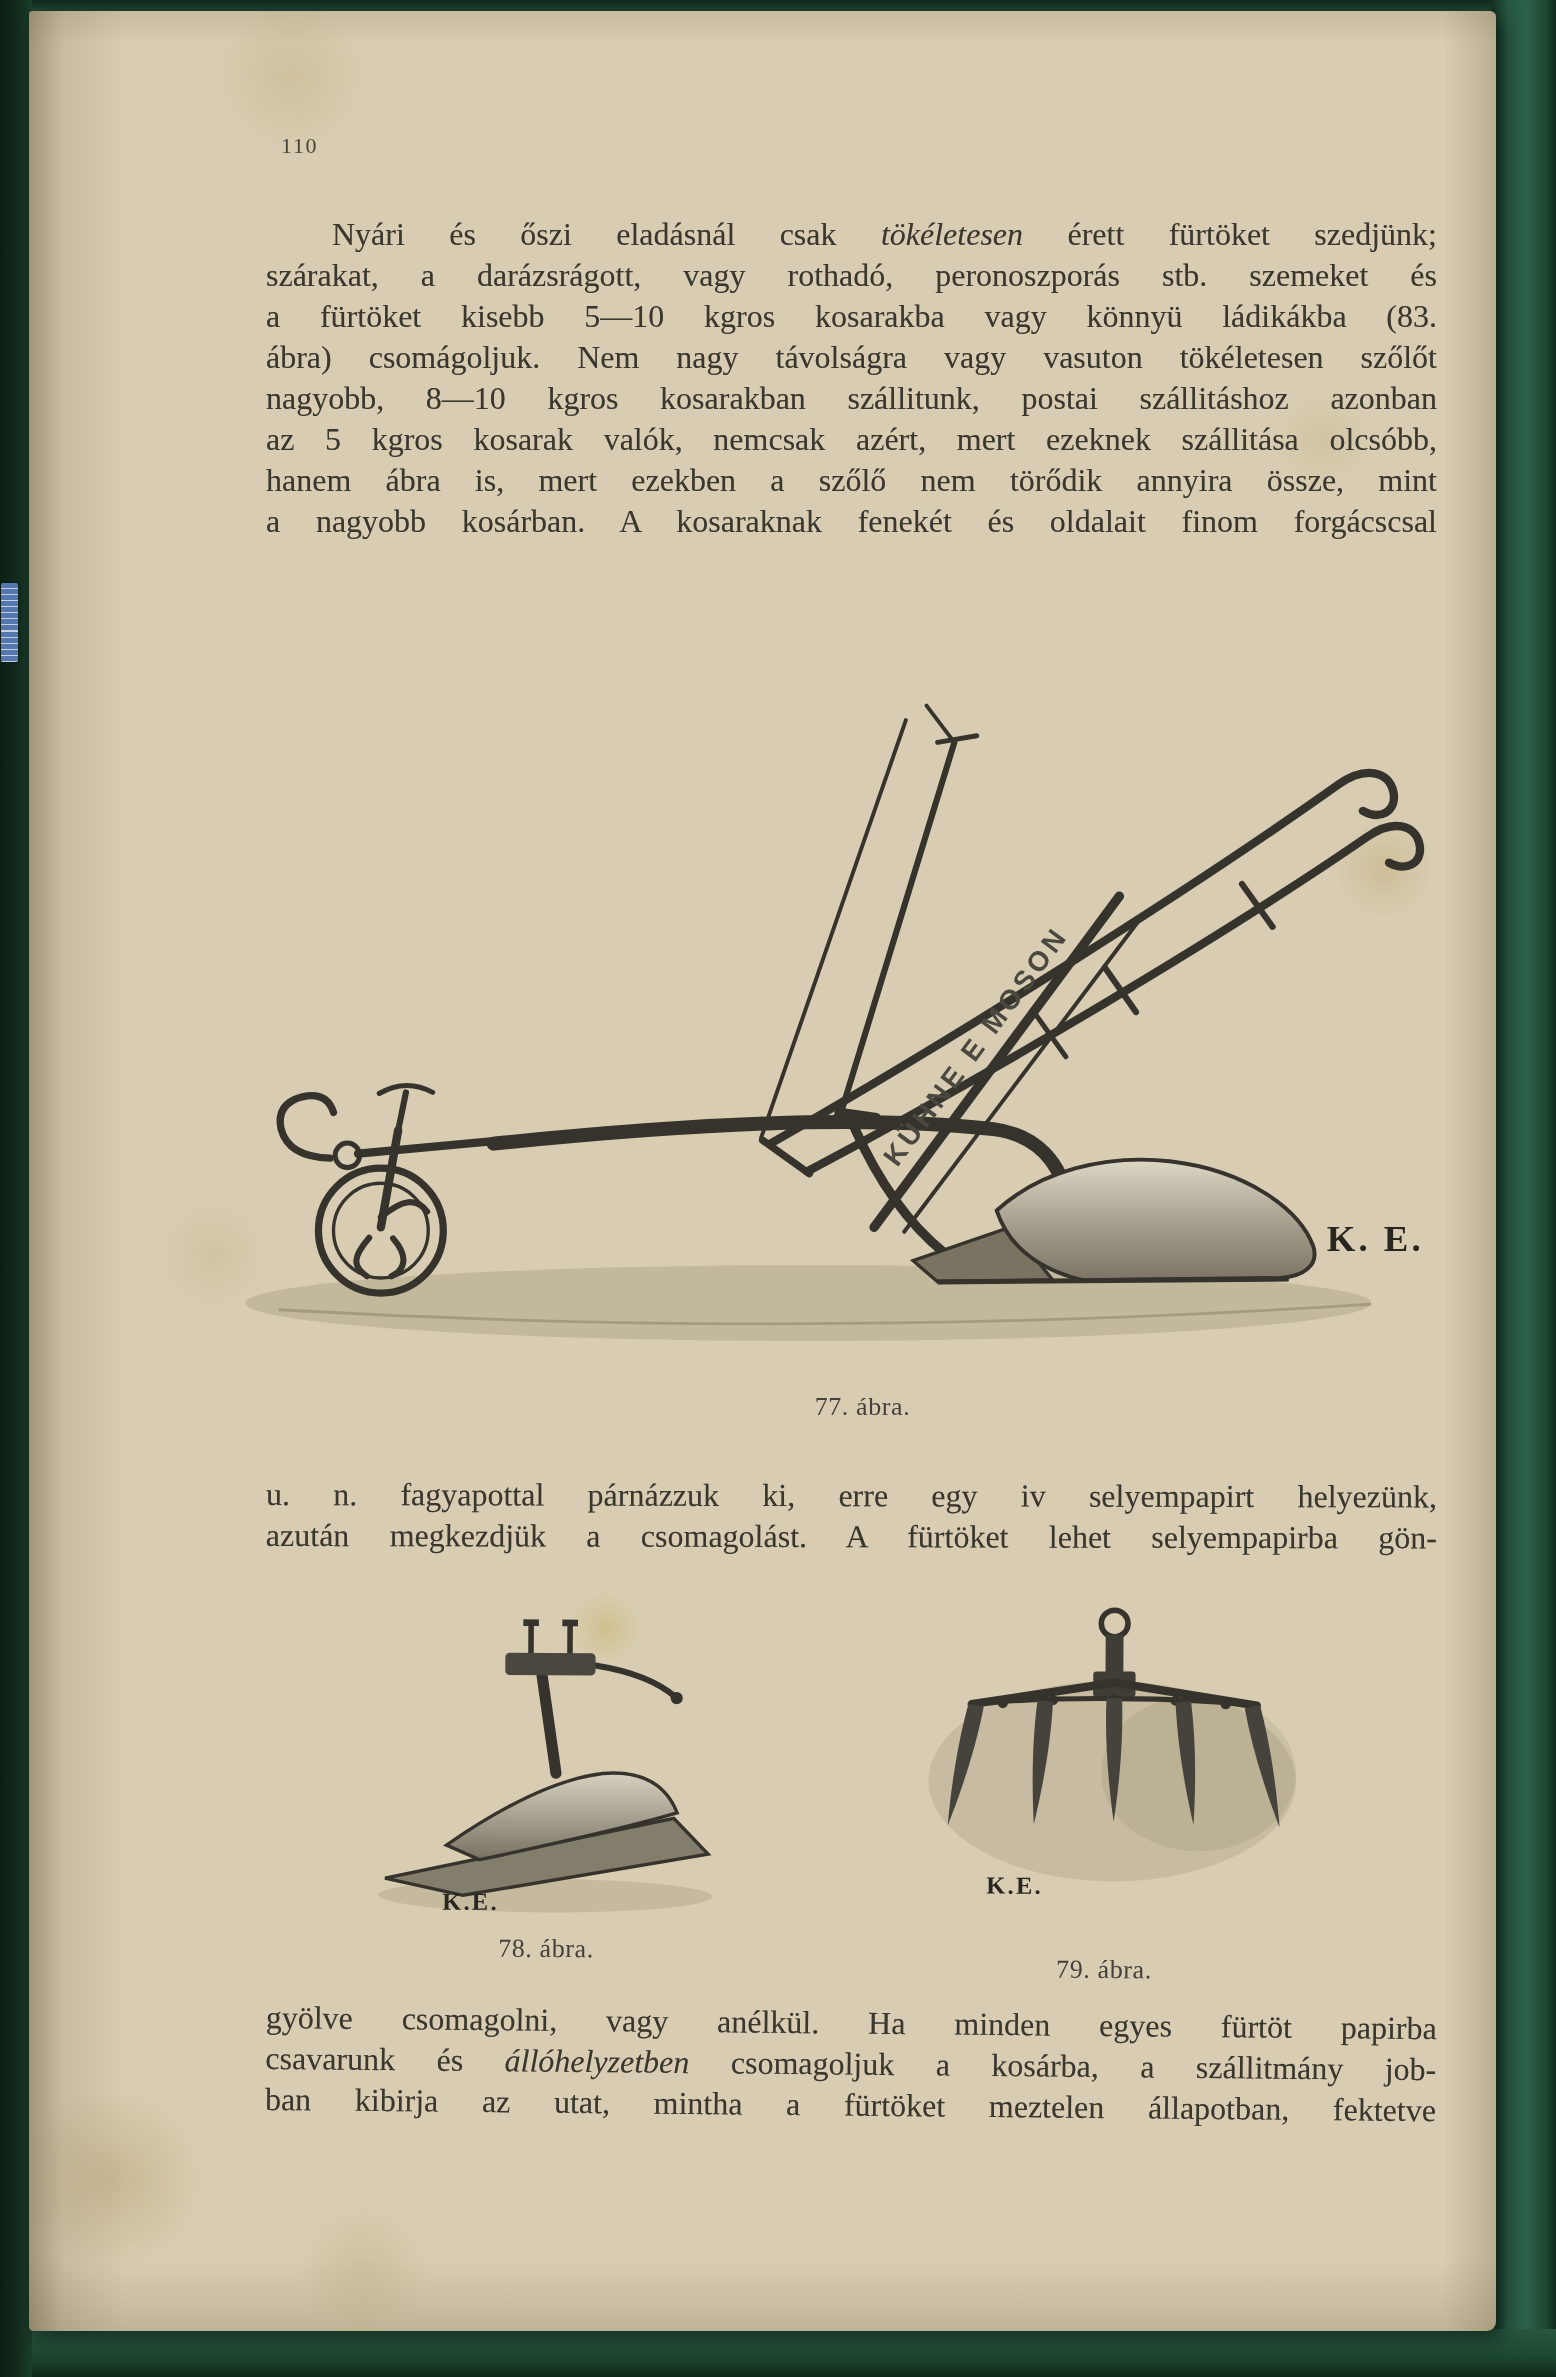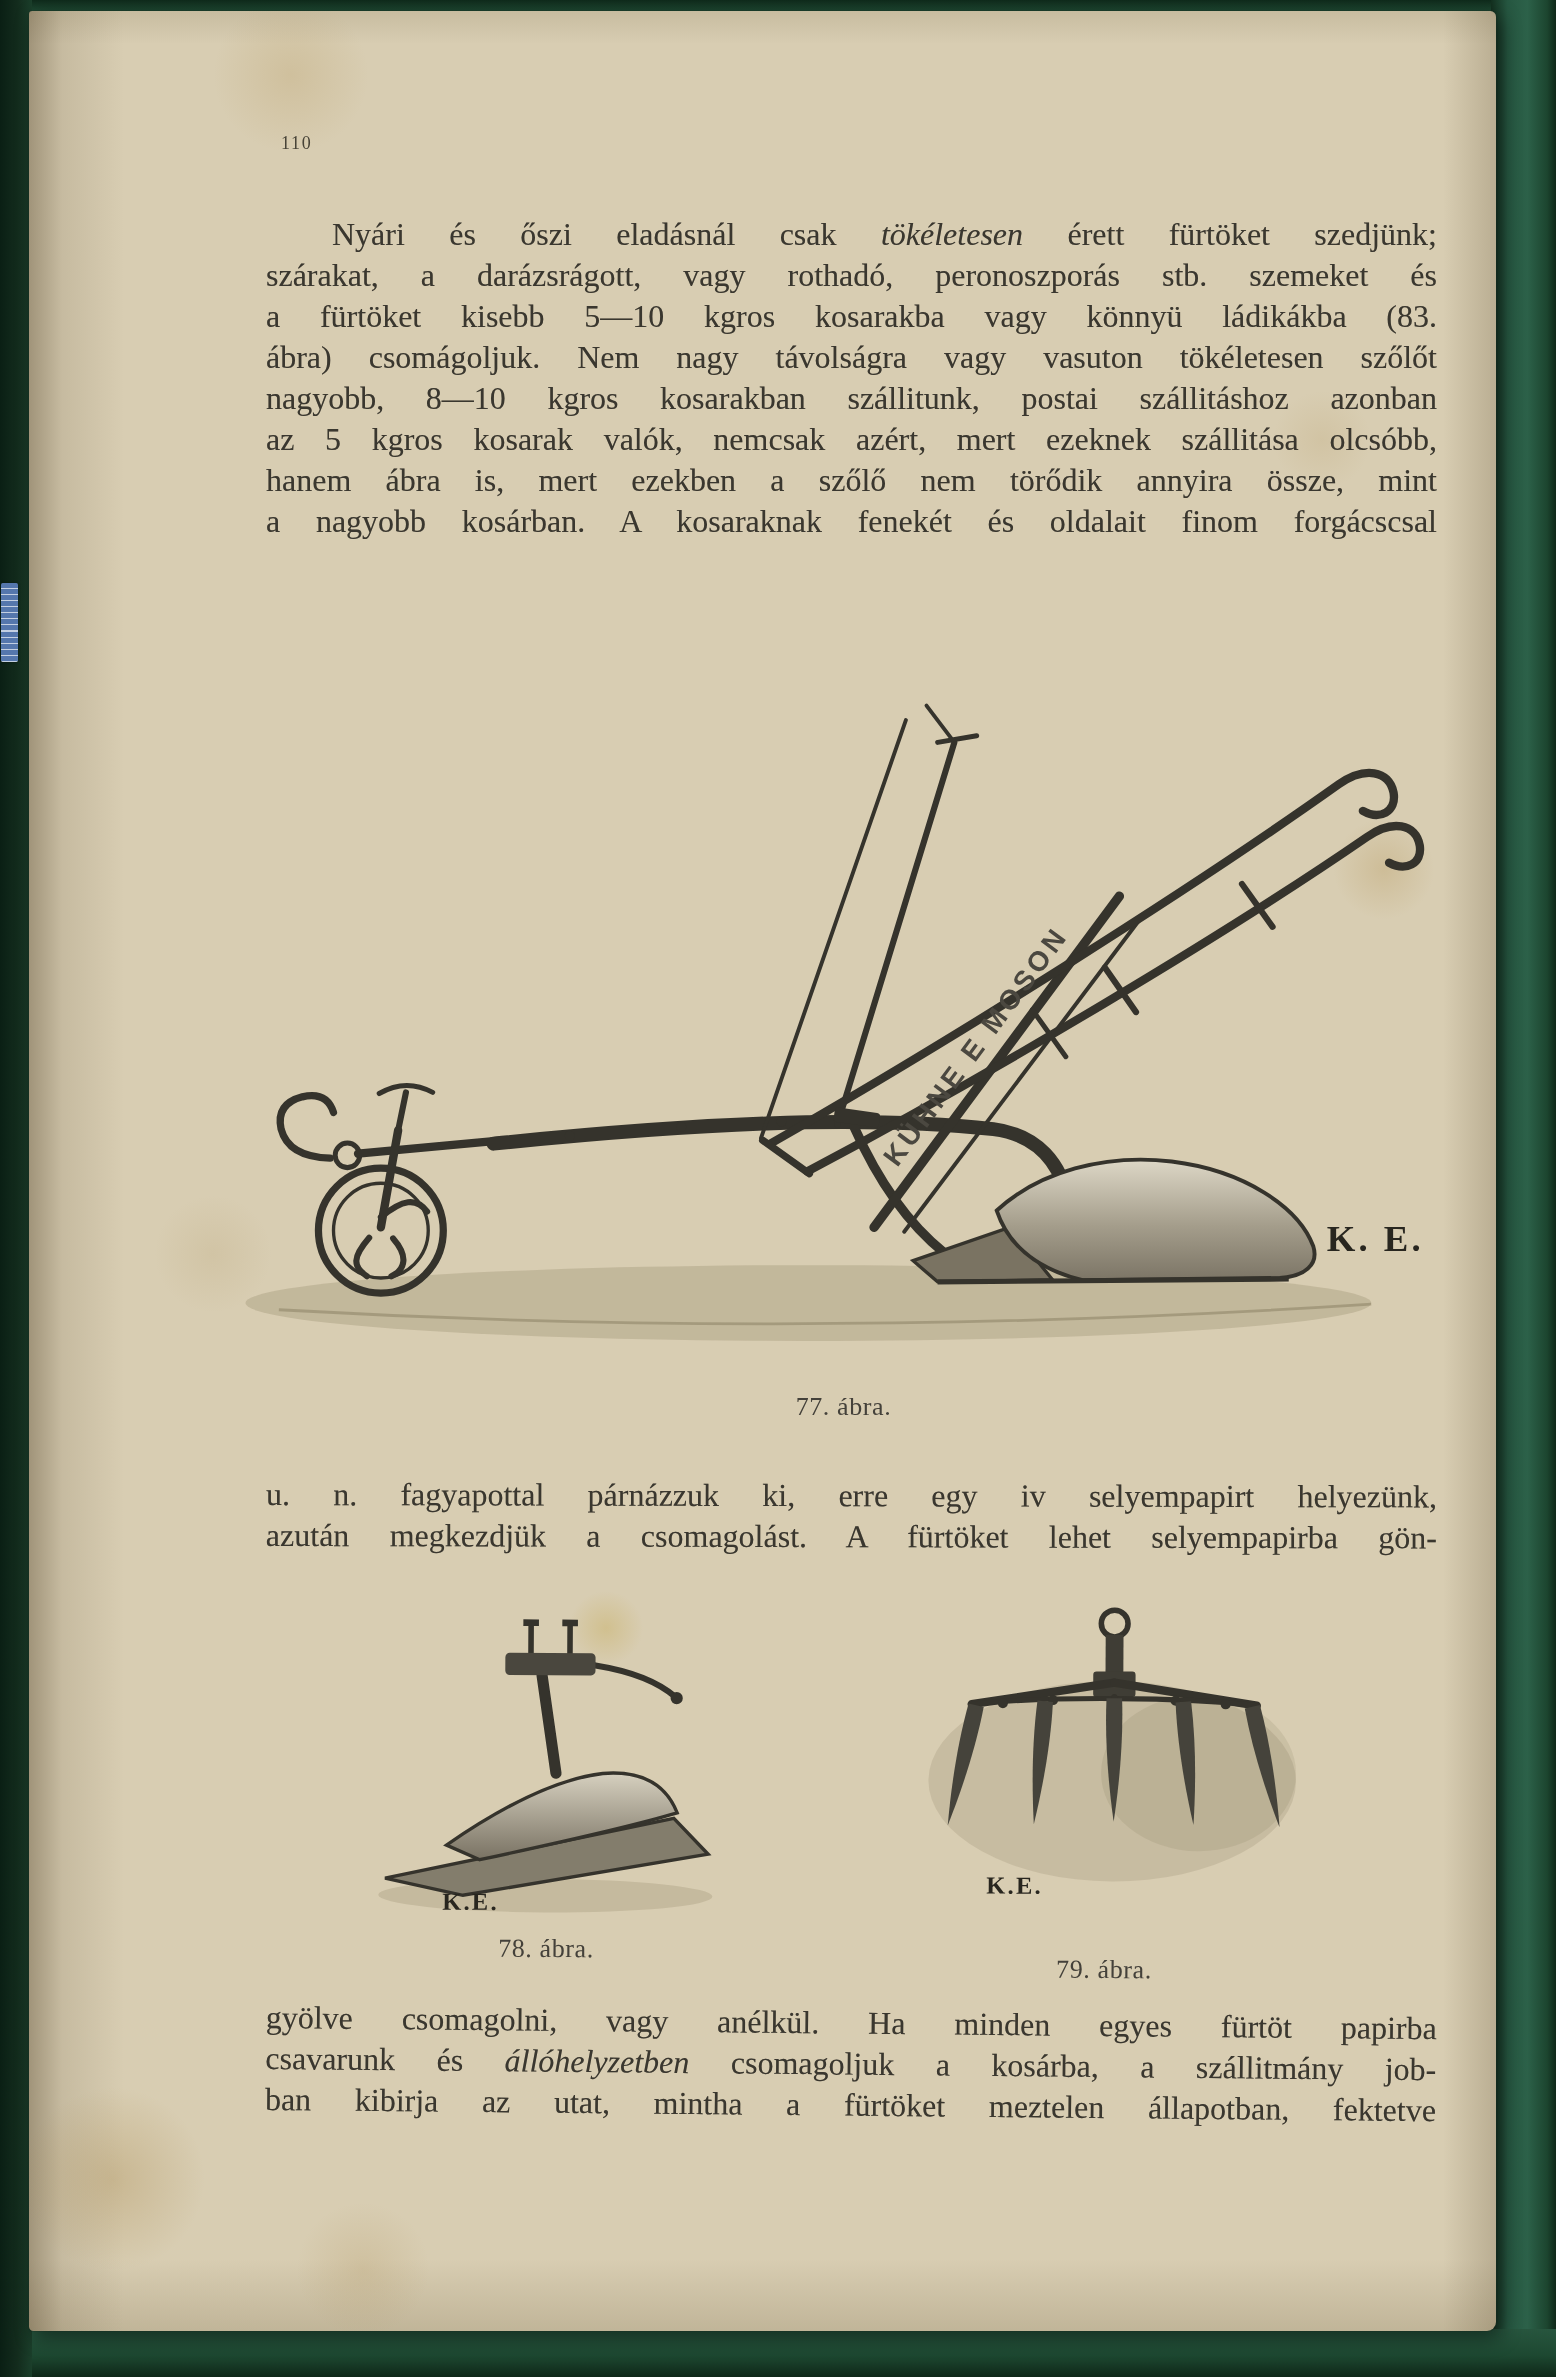--- a/index.html
+++ b/index.html
@@ -54,40 +54,40 @@
     position:absolute; left:1.1px; top:583px; width:16.7px; height:79px; z-index:3;
     background:
       repeating-linear-gradient(0deg, rgba(255,255,255,.65) 0 1.1px, rgba(0,0,0,0) 1.1px 6.1px),
       #5577ad;
     border-radius:1.7px;
     box-shadow:0 0 2.2px rgba(0,0,0,.5);
   }
 
   .pagenum {
     position:absolute; left:252px; top:122px;
-    font-size:18px; letter-spacing:1.7px; color:#474337;
+    font-size:22px; letter-spacing:1.7px; color:#474337;
   }
 
   .text {
     position:absolute; left:237px; width:1171px;
     font-size:32px; line-height:41px; color:#3a372f;
     text-shadow:0 0 0.6px rgba(58,55,47,.35);
   }
   .tline { text-align:justify; text-align-last:justify; }
   .it { font-style:italic; }
   .para-1 { top:203px; }
   .para-1 .tline:first-child { text-indent:66px;font-family:Liberation Serif, serif; }
   .para-2 { top:1463px; transform:rotate(.12deg); transform-origin:0 0; }
   .para-3 { top:1986px; transform:rotate(.55deg); transform-origin:0 0; }
 
   .caption {
     position:absolute; font-size:26px; color:#44413a; text-align:center;
     letter-spacing:0.6px;
   }
-  .cap-77 { left:229px;  top:1381px; width:1171px; }
+  .cap-77 { left:248px;  top:1381px; width:1171px; }
   .cap-78 { left:333px;  top:1923px; width:368px; transform:rotate(.3deg); }
   .cap-79 { left:880px; top:1944px; width:390px; transform:rotate(.4deg); }
 
   .fig { position:absolute; }
   .fig-77 { left:183px;  top:641px; width:1254px; height:708px; }
   .fig-78 { left:333px;  top:1594px; width:368px;  height:323px; transform:rotate(.3deg); }
   .fig-79 { left:880px; top:1578px; width:390px;  height:323px; transform:rotate(.3deg); }
 </style>
 </head>
 <body>

